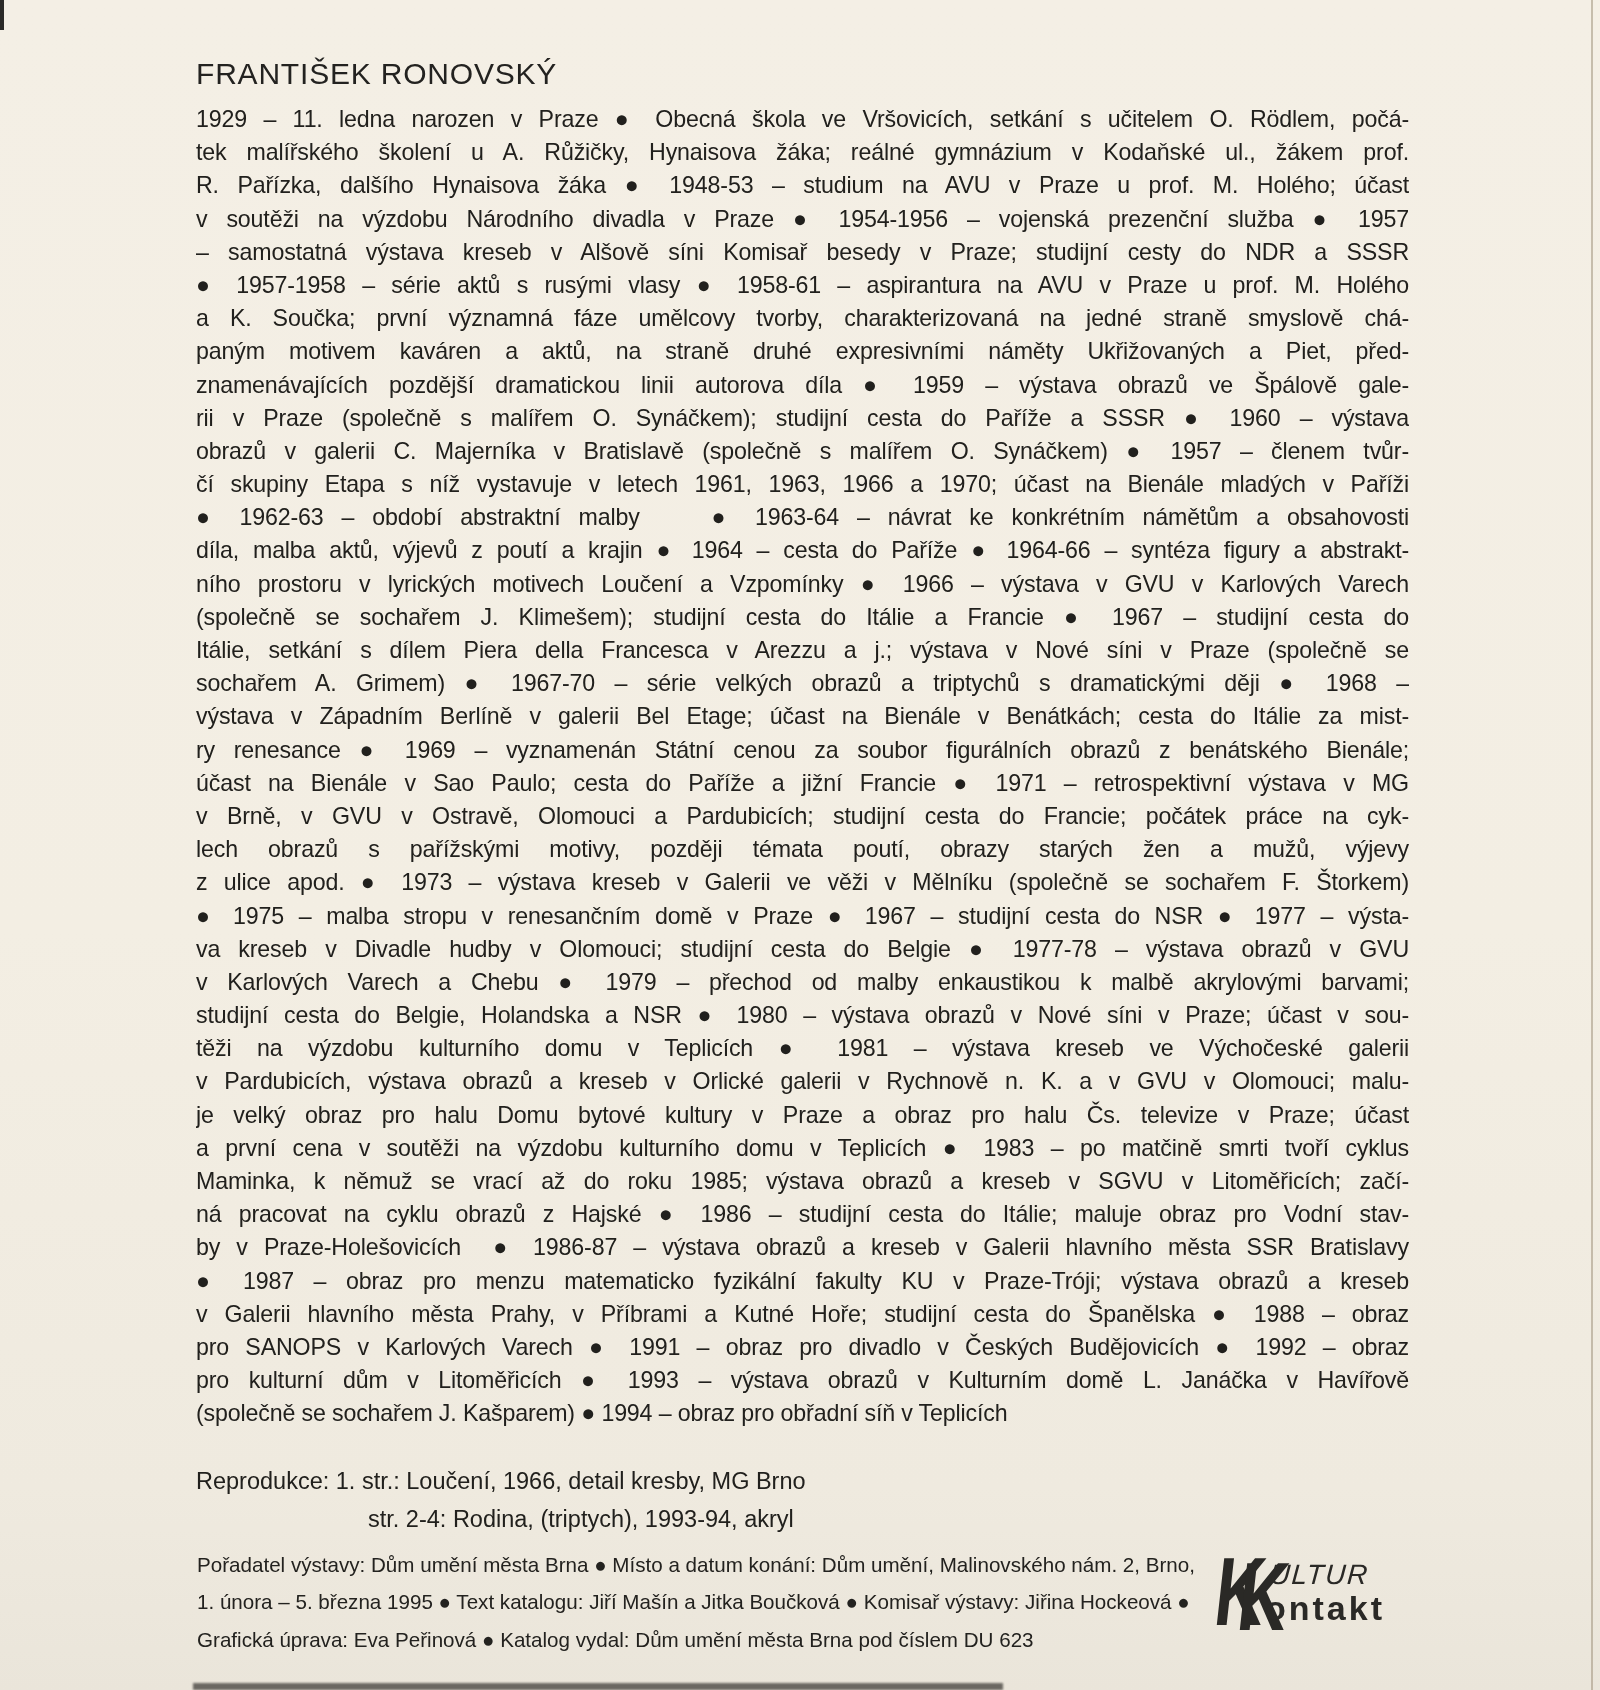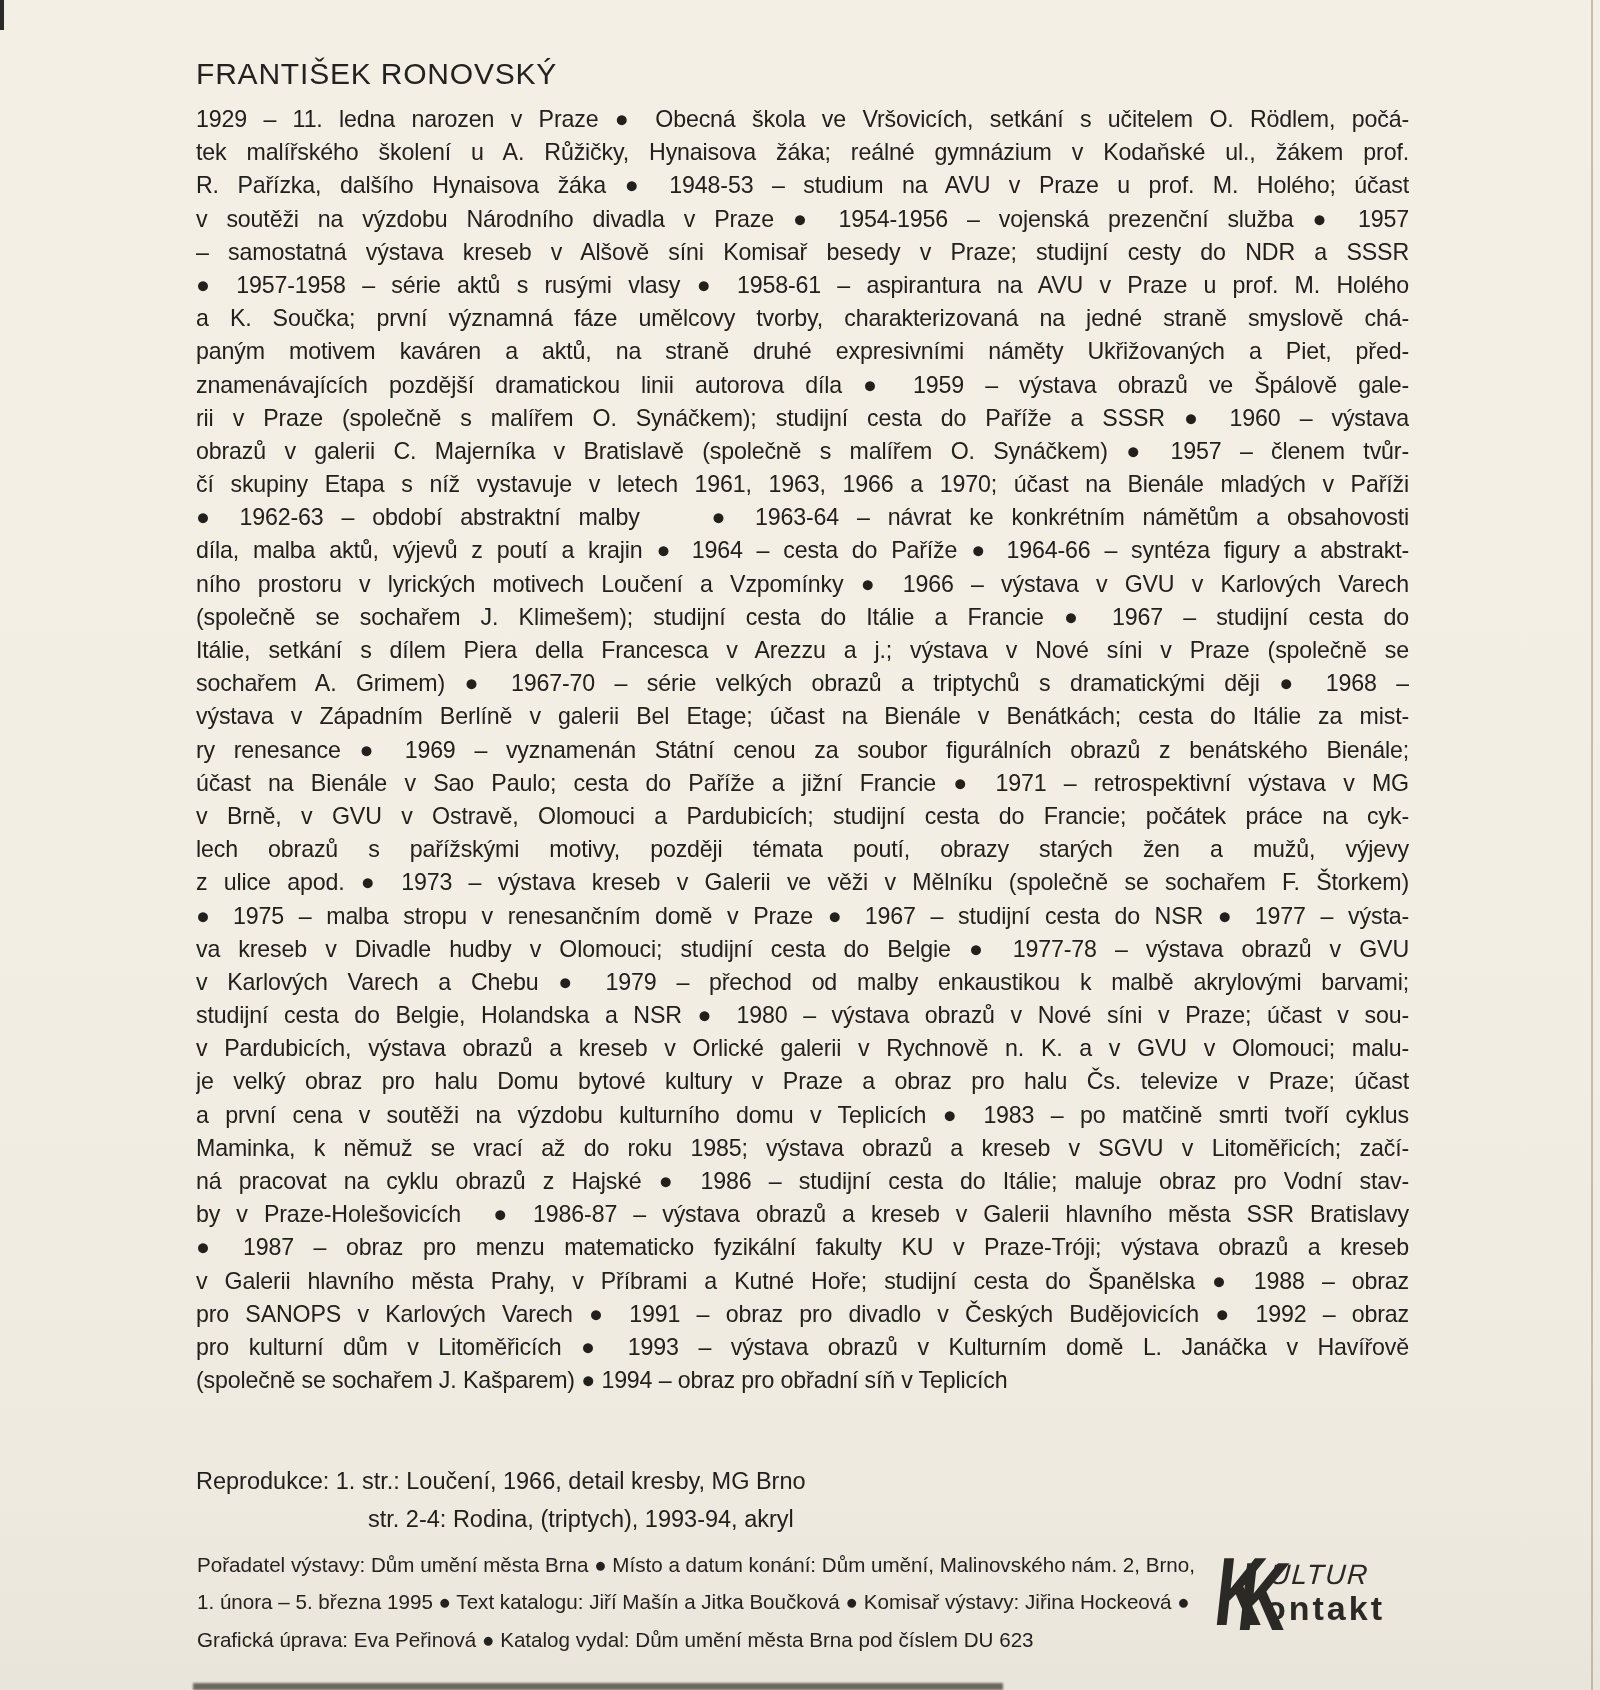--- a/index.html
+++ b/index.html
@@ -173,20 +173,21 @@
       <div class="bio-line">výstava v Západním Berlíně v galerii Bel Etage; účast na Bienále v Benátkách; cesta do Itálie za mist-</div>
       <div class="bio-line">ry renesance ● 1969 – vyznamenán Státní cenou za soubor figurálních obrazů z benátského Bienále;</div>
       <div class="bio-line">účast na Bienále v Sao Paulo; cesta do Paříže a jižní Francie ● 1971 – retrospektivní výstava v MG</div>
       <div class="bio-line">v Brně, v GVU v Ostravě, Olomouci a Pardubicích; studijní cesta do Francie; počátek práce na cyk-</div>
       <div class="bio-line">lech obrazů s pařížskými motivy, později témata poutí, obrazy starých žen a mužů, výjevy</div>
       <div class="bio-line">z ulice apod. ● 1973 – výstava kreseb v Galerii ve věži v Mělníku (společně se sochařem F. Štorkem)</div>
       <div class="bio-line">● 1975 – malba stropu v renesančním domě v Praze ● 1967 – studijní cesta do NSR ● 1977 – výsta-</div>
       <div class="bio-line">va kreseb v Divadle hudby v Olomouci; studijní cesta do Belgie ● 1977-78 – výstava obrazů v GVU</div>
       <div class="bio-line">v Karlových Varech a Chebu ● 1979 – přechod od malby enkaustikou k malbě akrylovými barvami;</div>
       <div class="bio-line">studijní cesta do Belgie, Holandska a NSR ● 1980 – výstava obrazů v Nové síni v Praze; účast v sou-</div>
+      <div class="bio-line">těži na výzdobu kulturního domu v Teplicích ● 1981 – výstava kreseb ve Výchočeské galerii</div>
       <div class="bio-line">v Pardubicích, výstava obrazů a kreseb v Orlické galerii v Rychnově n. K. a v GVU v Olomouci; malu-</div>
       <div class="bio-line">je velký obraz pro halu Domu bytové kultury v Praze a obraz pro halu Čs. televize v Praze; účast</div>
       <div class="bio-line">a první cena v soutěži na výzdobu kulturního domu v Teplicích ● 1983 – po matčině smrti tvoří cyklus</div>
       <div class="bio-line">Maminka, k němuž se vrací až do roku 1985; výstava obrazů a kreseb v SGVU v Litoměřicích; začí-</div>
       <div class="bio-line">ná pracovat na cyklu obrazů z Hajské ● 1986 – studijní cesta do Itálie; maluje obraz pro Vodní stav-</div>
       <div class="bio-line">by v Praze-Holešovicích&nbsp; ● 1986-87 – výstava obrazů a kreseb v Galerii hlavního města SSR Bratislavy</div>
       <div class="bio-line">● 1987 – obraz pro menzu matematicko fyzikální fakulty KU v Praze-Tróji; výstava obrazů a kreseb</div>
       <div class="bio-line">v Galerii hlavního města Prahy, v Příbrami a Kutné Hoře; studijní cesta do Španělska ● 1988 – obraz</div>
       <div class="bio-line">pro SANOPS v Karlových Varech ● 1991 – obraz pro divadlo v Českých Budějovicích ● 1992 – obraz</div>
       <div class="bio-line">pro kulturní dům v Litoměřicích ● 1993 – výstava obrazů v Kulturním domě L. Janáčka v Havířově</div>

